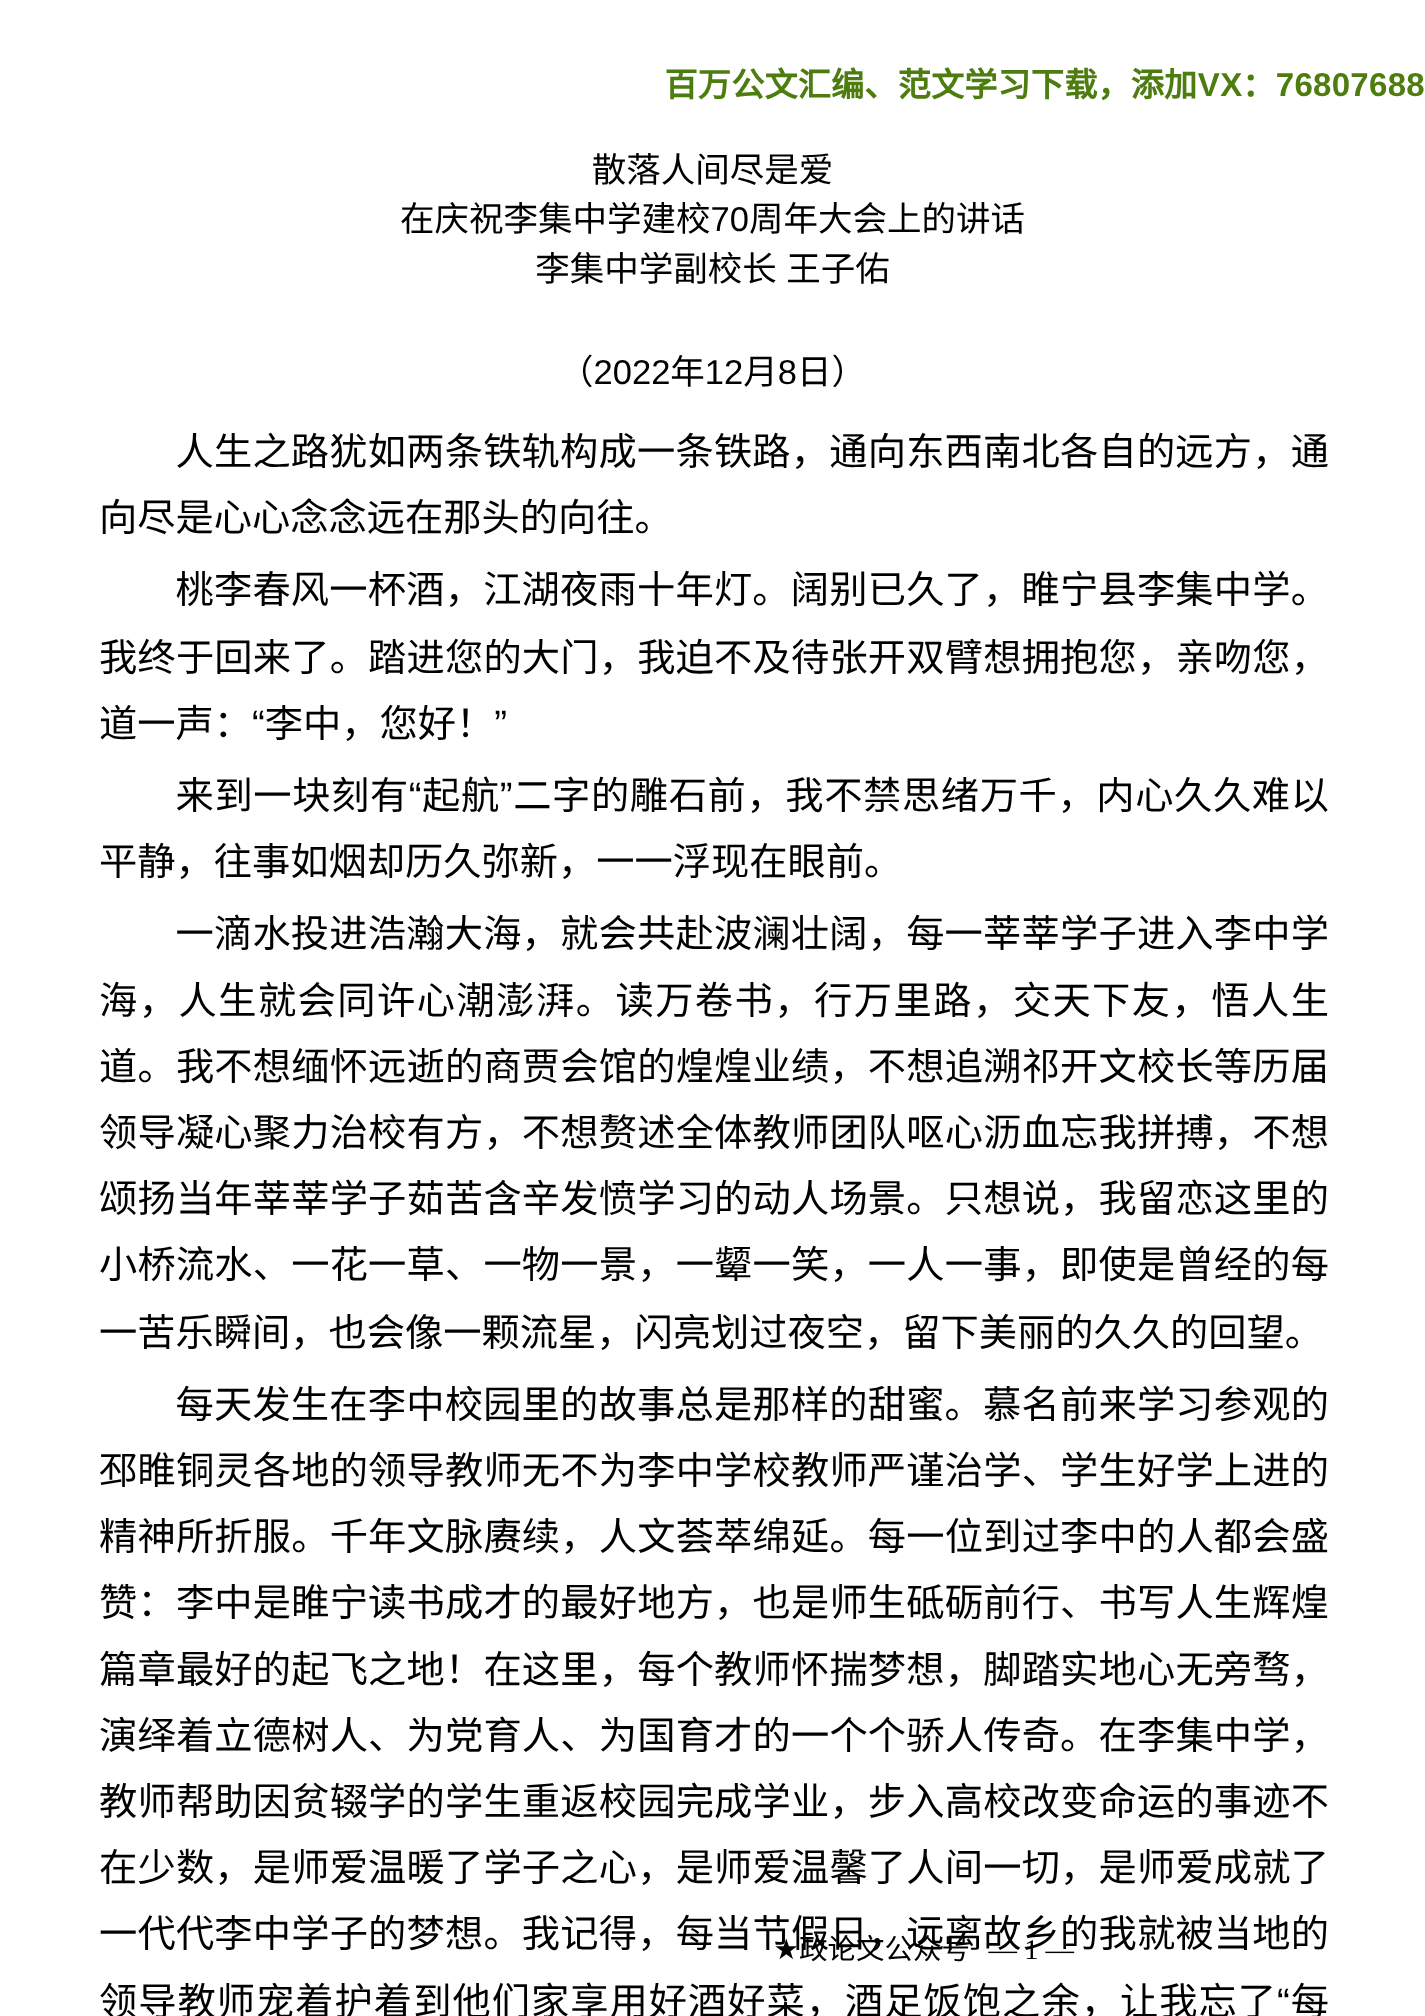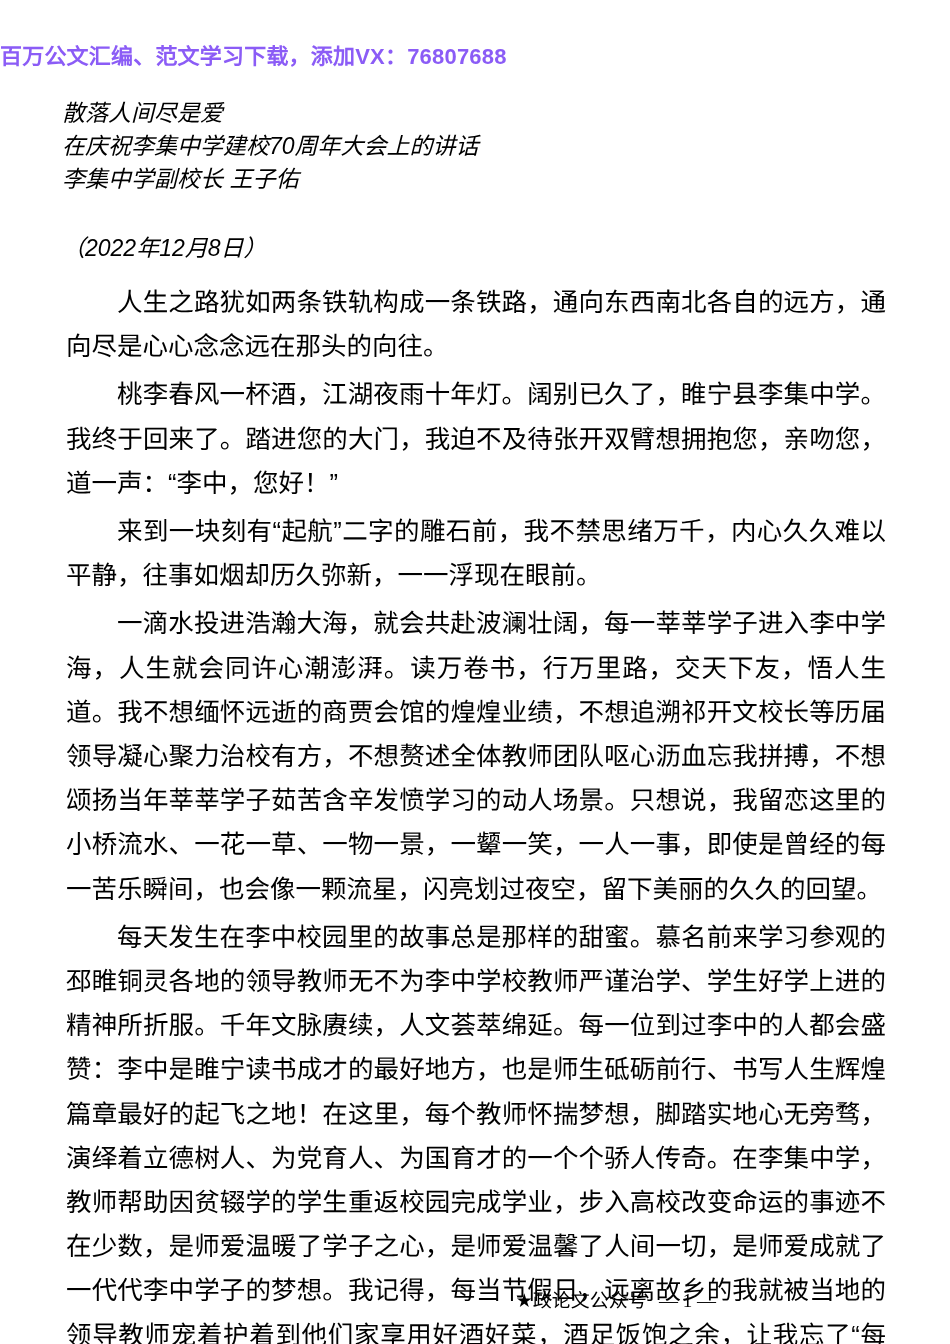--- a/index.html
+++ b/index.html
@@ -22,36 +22,36 @@
     overflow: hidden;
     box-sizing: border-box;
   }
 
   
   .promo-banner {
     position: absolute;
     top: 42px;
     left: 0;
     width: 950px;
-    text-align: left;
-    color: #8b5cf6;
+    text-align: right;
+    color: #4d7c0f;
     font-size: 22px;
     font-weight: bold;
     letter-spacing: 0.2px;
     line-height: 30px;
     white-space: nowrap;
   }
 
   
   .title-block {
     position: absolute;
     top: 97px;
     left: 62px;
     width: 826px;
-    font-style: italic;
+    text-align: center;
   }
   .doc-title,
   .doc-subtitle,
   .doc-author,
   .doc-date {
     font-size: 23px;
     line-height: 33px;
     color: #000;
     white-space: nowrap;
   }

